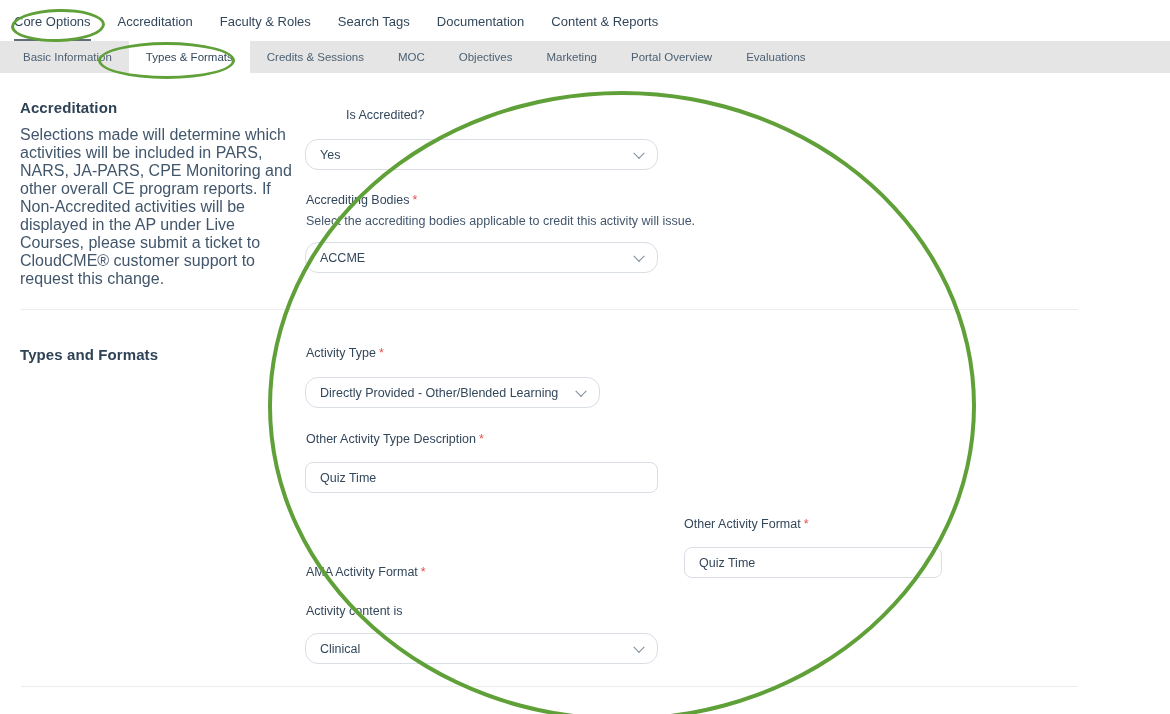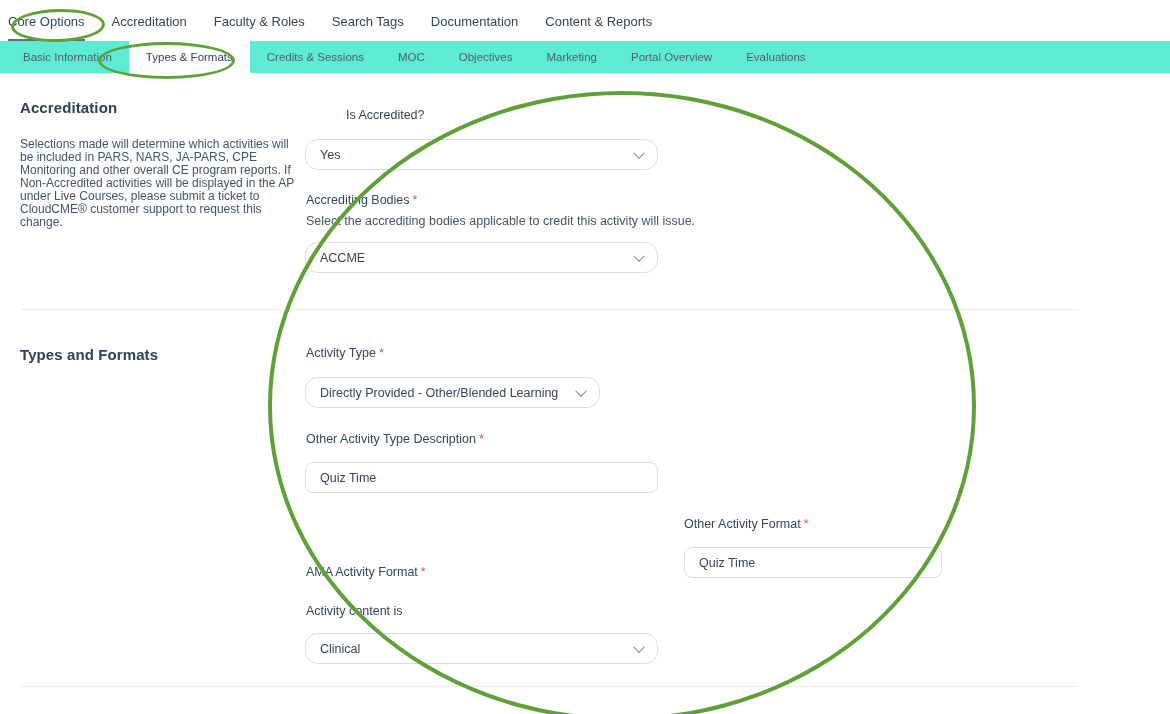--- a/index.html
+++ b/index.html
@@ -3,43 +3,43 @@
 <meta charset="utf-8">
 <style>
   html,body{margin:0;padding:0;background:#fff;}
   #screen{
     position:relative;width:1170px;height:714px;overflow:hidden;background:#fff;
     font-family:"Liberation Sans",sans-serif;color:#33475b;
   }
   
   .topnav{
     position:absolute;top:0;left:0;width:100%;height:41px;background:#fff;
-    display:flex;align-items:stretch;padding-left:8px;box-sizing:border-box;gap:27px;
+    display:flex;align-items:stretch;padding-left:14px;box-sizing:border-box;gap:27px;
   }
   .nav-item{
     display:flex;align-items:center;font-size:13px;color:#33475b;cursor:pointer;
     padding-top:2px;
   }
   .nav-item.active{box-shadow:inset 0 -2px 0 #616d79;}
   
   .subtabs{
-    position:absolute;top:41px;left:0;width:100%;height:32px;background:#5eead4;
+    position:absolute;top:41px;left:0;width:100%;height:32px;background:#e5e5e5;
     display:flex;align-items:stretch;padding-left:6px;box-sizing:border-box;
   }
   .subtab{
     display:flex;align-items:center;padding:0 17px;font-size:11.5px;color:#4d6172;cursor:pointer;
     white-space:nowrap;
   }
   .subtab.active{background:#fff;color:#33475b;}
   
   .section-title{
     position:absolute;left:20px;font-size:15px;font-weight:700;color:#2f4256;letter-spacing:.1px;
   }
   .section-desc{
-    position:absolute;left:20px;top:126px;width:282px;font-size:12px;line-height:13px;color:#42566b;margin-top:12px;
+    position:absolute;left:20px;top:126px;width:282px;font-size:16px;line-height:18px;color:#42566b;
   }
   
   .flabel{position:absolute;font-size:12.5px;color:#33475b;white-space:nowrap;}
   .req{color:#e0514f;margin-left:3px;}
   .helper{position:absolute;font-size:12.5px;color:#42566b;white-space:nowrap;}
   .control{
     position:absolute;height:31px;box-sizing:border-box;background:#fff;
     border:1px solid #d9dee4;border-radius:8px;display:flex;align-items:center;
     font-size:12.5px;color:#33475b;padding:0 14px;cursor:pointer;
   }

